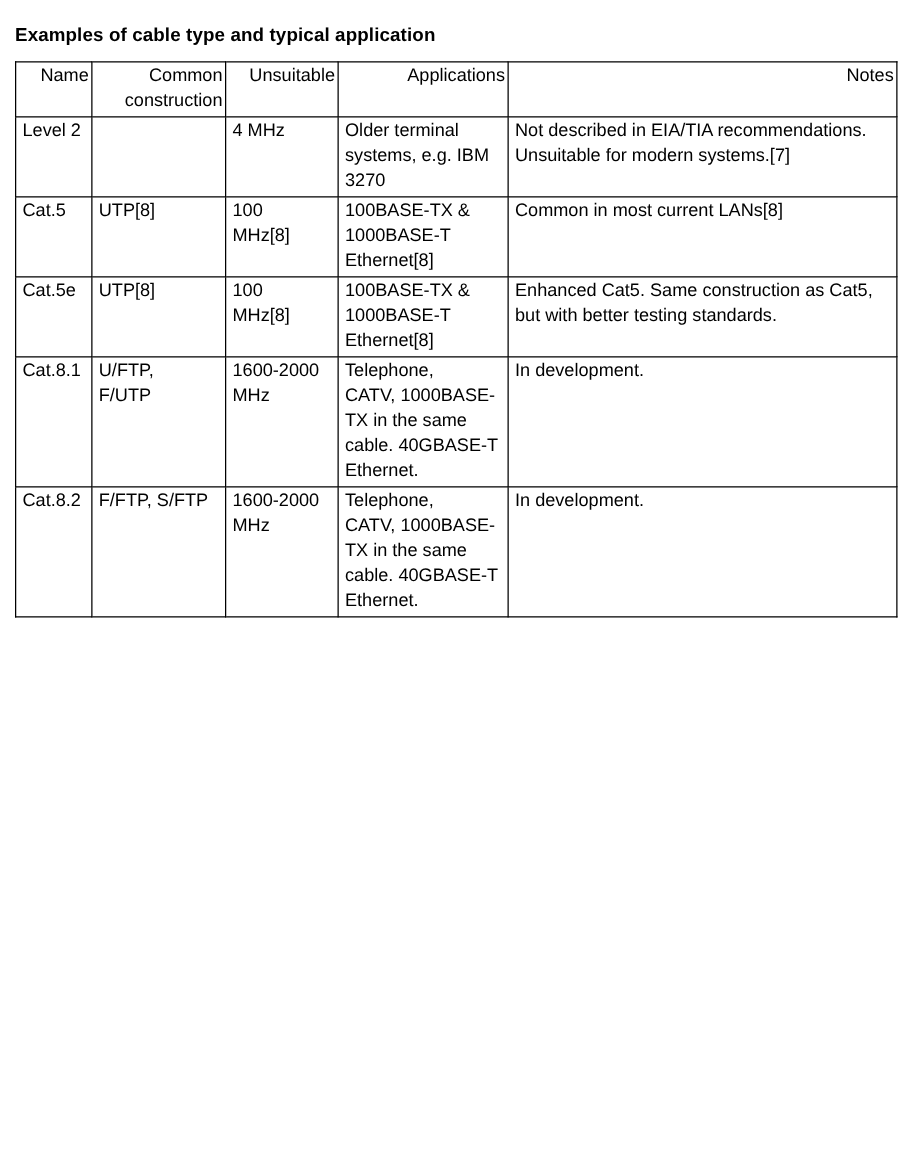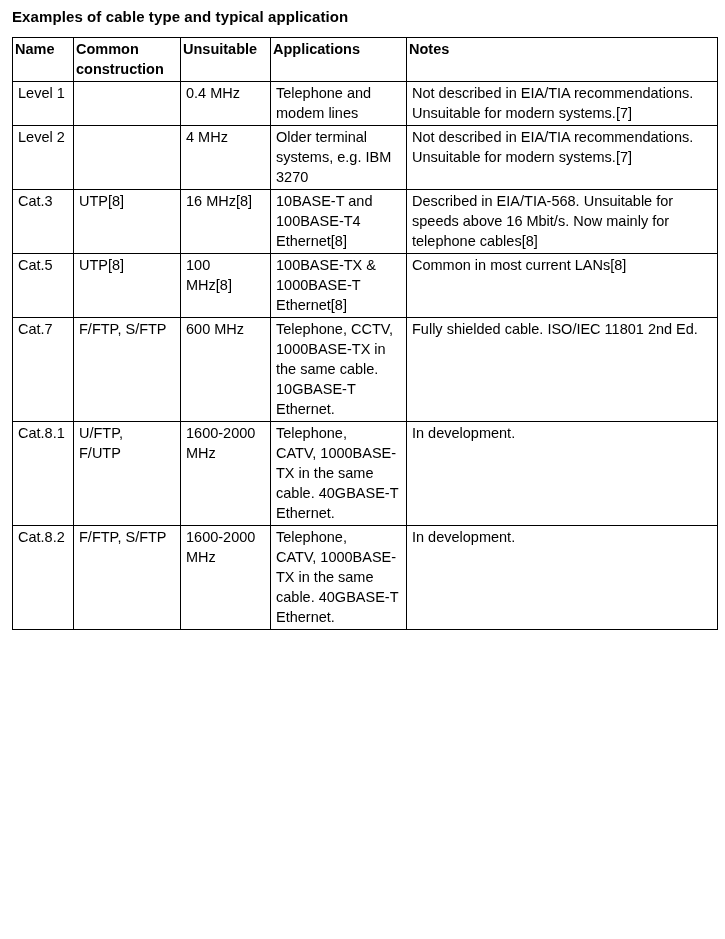--- a/index.html
+++ b/index.html
@@ -6,21 +6,21 @@
     margin: 0;
     padding: 0;
     background: #ffffff;
     color: #000000;
     font-family: "Liberation Sans", sans-serif;
   }
   .page {
     width: 725px;
     height: 939px;
     box-sizing: border-box;
-    padding: 6px 6px 6px 12px;
+    padding: 18px 6px 6px 12px;
     background: #ffffff;
     overflow: hidden;
   }
   .doc-title {
     font-size: 15px;
     font-weight: bold;
     margin: 2px 0 12px 0;
     letter-spacing: 0.1px;
   }
   table.cable-table {
@@ -35,22 +35,22 @@
     font-size: 14.5px;
     line-height: 20px;
     white-space: pre-line;
     overflow: hidden;
     box-sizing: border-box;
   }
   .cable-table td {
     padding: 1px 3px 2px 5px;
   }
   .cable-table th {
-    font-weight: bold;
-    text-align: left;
+    font-weight: normal;
+    text-align: right;
     padding: 1px 2px 2px 2px;
     margin-top: 13px;
   }
   col.c-name { width: 61px; }
   col.c-construction { width: 107px; }
   col.c-bandwidth { width: 90px; }
   col.c-applications { width: 136px; }
   col.c-notes { width: 311px; }
 </style>
 </head>
@@ -71,69 +71,49 @@
       <tr>
         <th>Name</th>
         <th>Common construction</th>
         <th>Unsuitable</th>
         <th>Applications</th>
         <th>Notes</th>
       </tr>
     </thead>
     <tbody>
       <tr>
-        <td>Level 1</td>
-        <td></td>
-        <td>0.4 MHz</td>
-        <td>Telephone and
-modem lines</td>
-        <td>Not described in EIA/TIA recommendations.
-Unsuitable for modern systems.[7]</td>
-      </tr>
-      <tr>
         <td>Level 2</td>
         <td></td>
         <td>4 MHz</td>
         <td>Older terminal
 systems, e.g. IBM
 3270</td>
         <td>Not described in EIA/TIA recommendations.
 Unsuitable for modern systems.[7]</td>
-      </tr>
-      <tr>
-        <td>Cat.3</td>
-        <td>UTP[8]</td>
-        <td>16 MHz[8]</td>
-        <td>10BASE-T and
-100BASE-T4
-Ethernet[8]</td>
-        <td>Described in EIA/TIA-568. Unsuitable for
-speeds above 16 Mbit/s. Now mainly for
-telephone cables[8]</td>
       </tr>
       <tr>
         <td>Cat.5</td>
         <td>UTP[8]</td>
         <td>100
 MHz[8]</td>
         <td>100BASE-TX &amp;
 1000BASE-T
 Ethernet[8]</td>
         <td>Common in most current LANs[8]</td>
       </tr>
       <tr>
-        <td>Cat.7</td>
-        <td>F/FTP, S/FTP</td>
-        <td>600 MHz</td>
-        <td>Telephone, CCTV,
-1000BASE-TX in
-the same cable.
-10GBASE-T
-Ethernet.</td>
-        <td>Fully shielded cable. ISO/IEC 11801 2nd Ed.</td>
+        <td>Cat.5e</td>
+        <td>UTP[8]</td>
+        <td>100
+MHz[8]</td>
+        <td>100BASE-TX &amp;
+1000BASE-T
+Ethernet[8]</td>
+        <td>Enhanced Cat5. Same construction as Cat5,
+but with better testing standards.</td>
       </tr>
       <tr>
         <td>Cat.8.1</td>
         <td>U/FTP,
 F/UTP</td>
         <td>1600-2000
 MHz</td>
         <td>Telephone,
 CATV, 1000BASE-
 TX in the same

